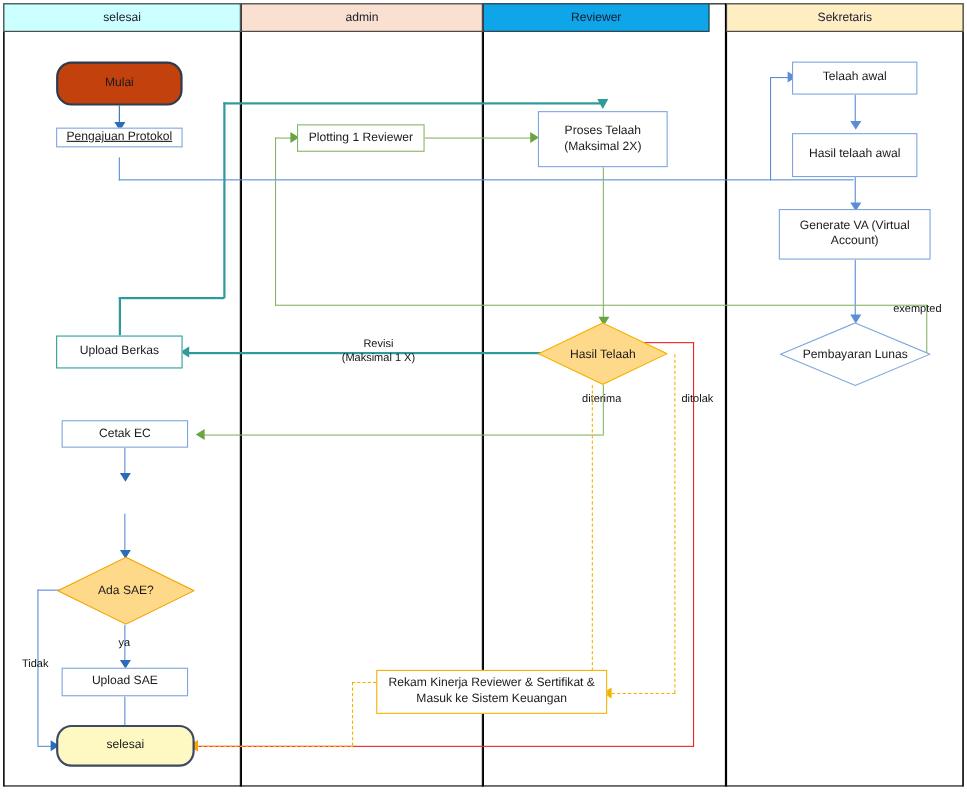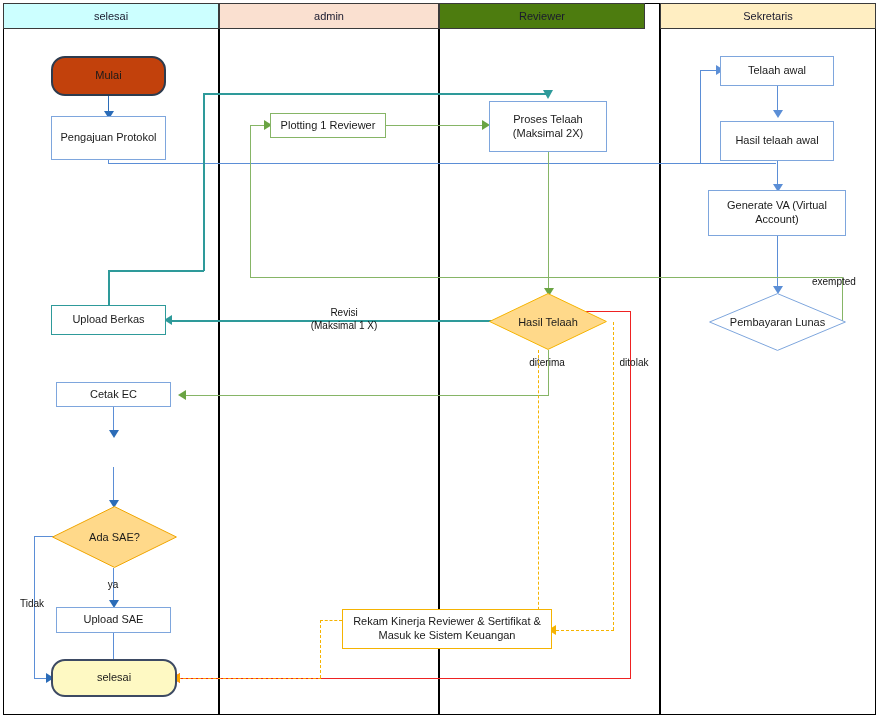--- a/index.html
+++ b/index.html
@@ -69,21 +69,21 @@
 
   <div id="outer-frame"></div>
 
   <div class="lane-col" style="left:3px;width:216px;"></div>
   <div class="lane-col" style="left:219px;width:220px;"></div>
   <div class="lane-col" style="left:439px;width:221px;"></div>
   <div class="lane-col" style="left:660px;width:216px;"></div>
 
   <div class="lane-head" style="left:3px;width:216px;background:#ccffff;">selesai</div>
   <div class="lane-head" style="left:219px;width:220px;background:#fae0d0;">admin</div>
-  <div class="lane-head" style="left:439px;width:206px;background:#4d7c0f;">Reviewer</div>
+  <div class="lane-head" style="left:439px;width:206px;background:#0ea5e9;">Reviewer</div>
   <div class="lane-head" style="left:660px;width:216px;background:#ffeec2;">Sekretaris</div>
 
   <div class="ln v" style="left:108px;top:96px;height:18px;border-color:#2b6cb8;"></div>
   <div class="arr arr-d" style="left:104px;top:111px;border-top-color:#2b6cb8;"></div>
 
   <div class="ln v" style="left:108px;top:143px;height:21px;border-color:#5b8ed6;"></div>
   <div class="ln h" style="left:108px;top:163px;width:668px;border-color:#5b8ed6;"></div>
   <div class="ln v" style="left:700px;top:70px;height:94px;border-color:#5b8ed6;"></div>
   <div class="ln h" style="left:700px;top:70px;width:20px;border-color:#5b8ed6;"></div>
   <div class="arr arr-r" style="left:716px;top:65px;border-left-color:#5b8ed6;"></div>
@@ -161,21 +161,21 @@
   <div class="ln h" style="left:34px;top:536px;width:25px;border-color:#5b8ed6;"></div>
   <div class="ln v" style="left:34px;top:536px;height:142px;border-color:#5b8ed6;"></div>
   <div class="ln h" style="left:34px;top:678px;width:18px;border-color:#5b8ed6;"></div>
   <div class="arr arr-r" style="left:46px;top:673px;border-left-color:#2b6cb8;"></div>
   <div class="elabel" style="left:8px;top:597px;width:48px;">Tidak</div>
 
   <div class="elabel" style="left:812px;top:275px;width:66px;text-align:left;">exempted</div>
 
   <div class="node stadium-green" style="left:51px;top:56px;width:115px;height:40px;">Mulai</div>
 
-  <div class="node rect" style="left:51px;top:116px;width:115px;height:44px;">Pengajuan Protokol</div>
+  <div class="node rect" style="left:51px;top:116px;width:115px;height:18px;text-decoration:underline;">Pengajuan Protokol</div>
 
   <div class="node rect-green" style="left:270px;top:113px;width:116px;height:25px;">Plotting 1 Reviewer</div>
 
   <div class="node rect" style="left:489px;top:101px;width:118px;height:51px;white-space:pre-line;">Proses Telaah
 (Maksimal 2X)</div>
 
   <div class="node rect" style="left:720px;top:56px;width:114px;height:30px;">Telaah awal</div>
 
   <div class="node rect" style="left:720px;top:121px;width:114px;height:40px;">Hasil telaah awal</div>
 

